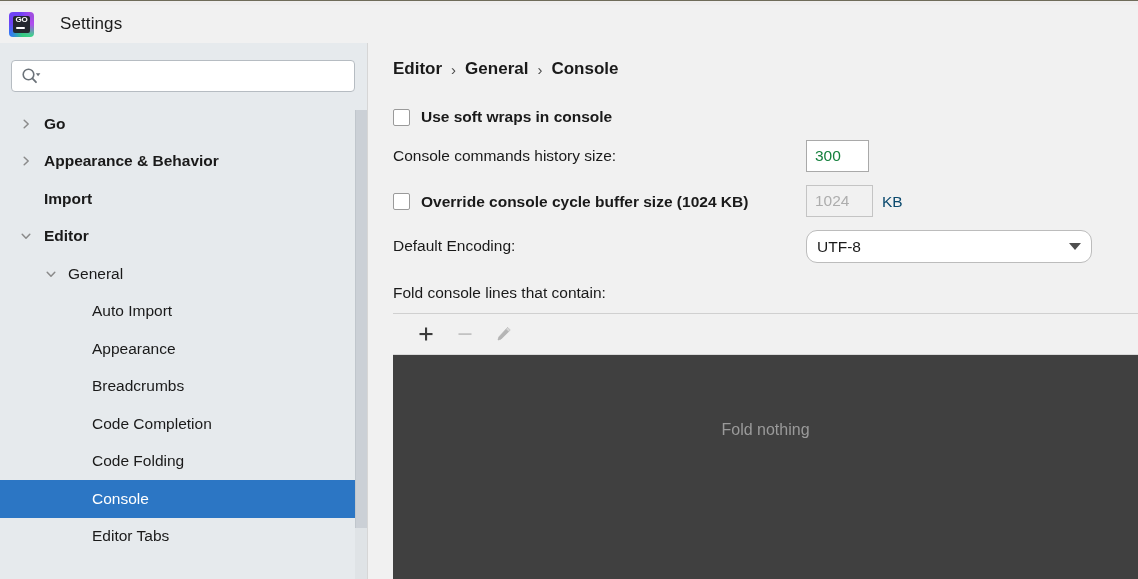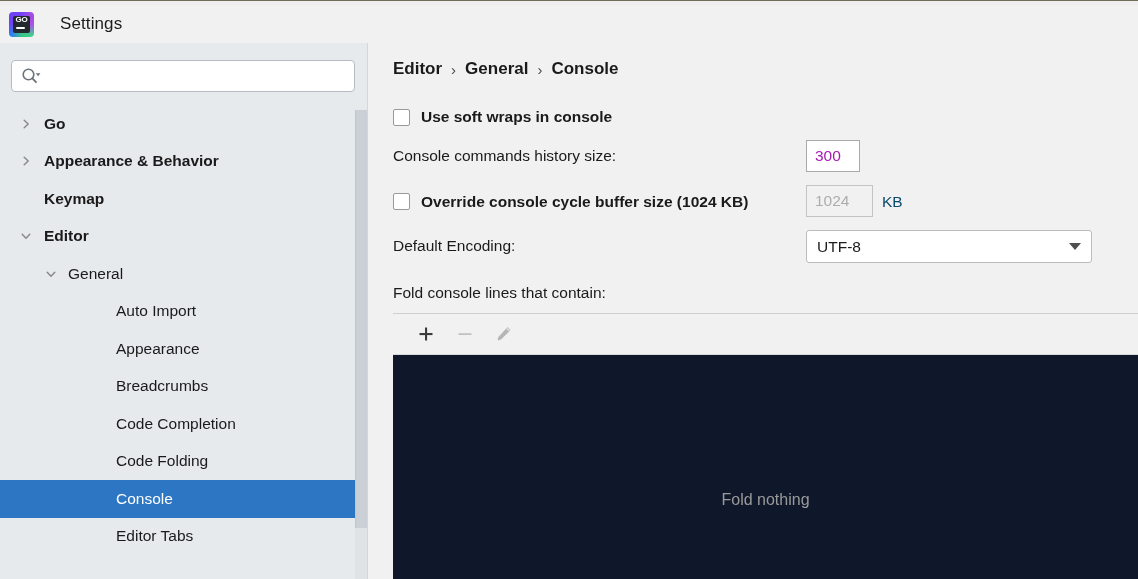--- a/index.html
+++ b/index.html
@@ -154,21 +154,21 @@
   }
   .tree-label {
     white-space: nowrap;
     font-size: 15.5px;
     color: #1a1a1a;
   }
   .tree-row.lvl0 .tree-label { font-weight: bold; padding-left: 44px; }
   .tree-row.lvl0 .chev { left: 20px; }
   .tree-row.lvl1 .tree-label { padding-left: 68px; }
   .tree-row.lvl1 .chev { left: 45px; }
-  .tree-row.lvl2 .tree-label { padding-left: 92px; margin-left: 24px; }
+  .tree-row.lvl2 .tree-label { padding-left: 92px; }
   .tree-row.selected .tree-label { color: #ffffff; }
 
   .module-badge {
     position: absolute;
     right: 20px;
     width: 15px; height: 13px;
     border: 2px solid #8fa2b0;
     border-radius: 1px;
     box-sizing: border-box;
     background: #d5dde3;
@@ -256,27 +256,27 @@
   .lbl-history {
     position: absolute;
     left: 25px; top: 104px;
     font-size: 15.5px;
     color: #1a1a1a;
     white-space: nowrap;
   }
   .fld-history {
     position: absolute;
     left: 438px; top: 97px;
-    width: 54px; height: 32px;
+    width: 63px; height: 32px;
     background: #ffffff;
     border: 1px solid #a9a9a9;
     box-sizing: border-box;
     font-family: "Liberation Sans", sans-serif;
     font-size: 15.5px;
-    color: #a21caf;
+    color: #15803d;
     padding: 0 8px;
     outline: none;
   }
 
   .row-override {
     position: absolute;
     left: 25px; top: 150px;
     display: flex;
   }
   .fld-buffer {
@@ -305,21 +305,21 @@
     font-size: 15.5px;
     color: #1a1a1a;
     white-space: nowrap;
   }
   .combo {
     position: absolute;
     left: 438px; top: 187px;
     width: 286px; height: 33px;
     background: #ffffff;
     border: 1px solid #bcbcbc;
-    border-radius: 3px;
+    border-radius: 11px;
     box-sizing: border-box;
     display: flex;
     align-items: center;
     padding: 0 10px;
   }
   .combo-value {
     flex: 1 1 auto;
     font-size: 15.5px;
     color: #1a1a1a;
   }
@@ -361,23 +361,23 @@
     width: 30px; height: 30px;
     display: flex;
     align-items: center;
     justify-content: center;
     margin-right: 9px;
   }
   .tb-btn svg { display: block; }
   .fold-body {
     position: relative;
     height: 224px;
-    background: #0f172a;
-    display: flex;
-    align-items: center;
+    background: #404040;
+    display: flex;
+    align-items: flex-start;
     justify-content: center;
   }
   .fold-empty {
     margin-top: 66px;
     font-size: 16px;
     color: #9a9a9a;
   }
 </style>
 </head>
 <body>
@@ -414,21 +414,21 @@
           </svg>
           <span class="tree-label">Go</span>
         </div>
         <div class="tree-row lvl0">
           <svg class="chev" viewBox="0 0 12 12">
             <path d="M4.2 2.2 L8.2 6 L4.2 9.8" fill="none" stroke="#8a8a8a" stroke-width="1.5" stroke-linecap="round" stroke-linejoin="round"></path>
           </svg>
           <span class="tree-label">Appearance &amp; Behavior</span>
         </div>
         <div class="tree-row lvl0">
-          <span class="tree-label">Keymap</span>
+          <span class="tree-label">Import</span>
         </div>
         <div class="tree-row lvl0">
           <svg class="chev" viewBox="0 0 12 12">
             <path d="M2.2 4.2 L6 8.2 L9.8 4.2" fill="none" stroke="#8a8a8a" stroke-width="1.5" stroke-linecap="round" stroke-linejoin="round"></path>
           </svg>
           <span class="tree-label">Editor</span>
         </div>
         <div class="tree-row lvl1">
           <svg class="chev" viewBox="0 0 12 12">
             <path d="M2.2 4.2 L6 8.2 L9.8 4.2" fill="none" stroke="#8a8a8a" stroke-width="1.5" stroke-linecap="round" stroke-linejoin="round"></path>

